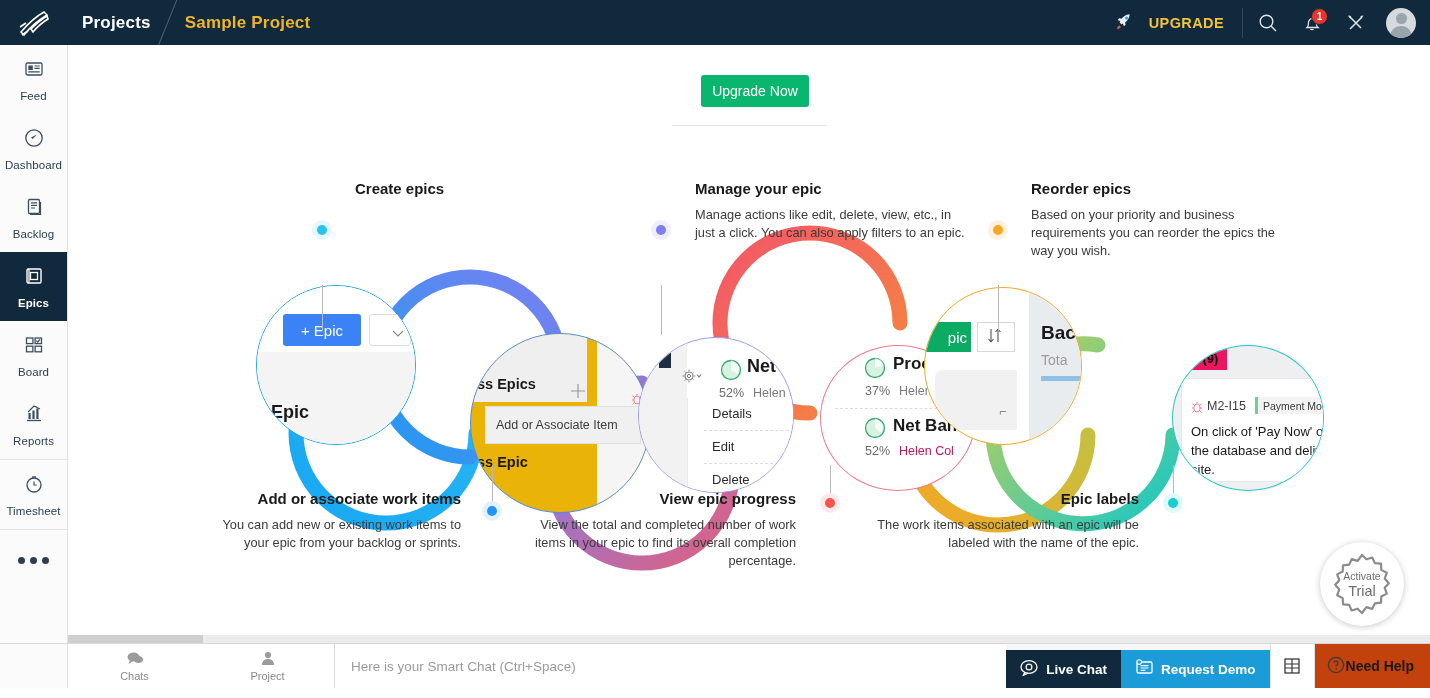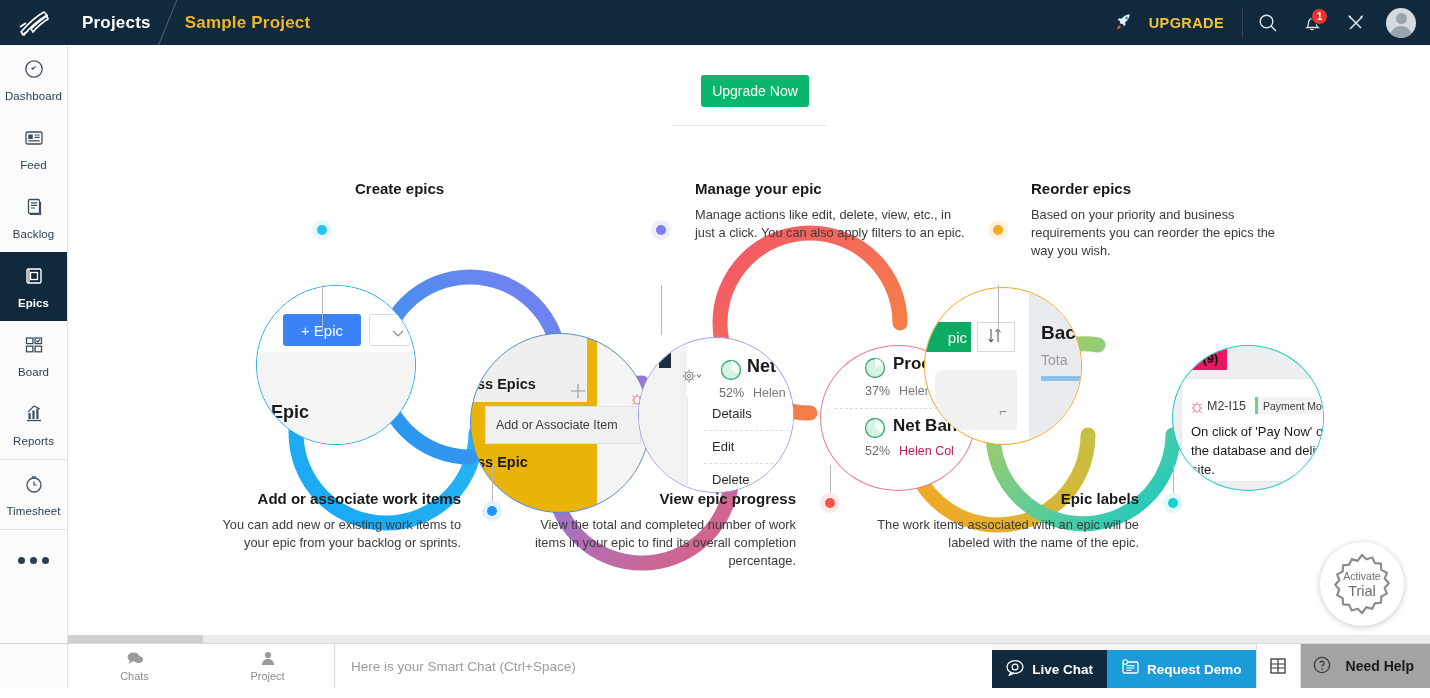--- a/index.html
+++ b/index.html
@@ -121,23 +121,23 @@
   .live-chat {
     background: #10293d; color: #fff; display: flex; align-items: center; gap: 7px;
     padding: 0 14px; font-size: 13.5px; font-weight: bold; cursor: pointer; margin-top:6px;
   }
   .req-demo {
     background: #1b9bd8; color: #fff; display: flex; align-items: center; gap: 7px;
     padding: 0 14px; font-size: 13.5px; font-weight: bold; cursor: pointer; margin-top:6px;
   }
   .bgrid { width: 44px; display:flex; align-items:center; justify-content:center; cursor:pointer;
            border-left:1px solid #e0e0e0; background:#fff; }
-  .need-help { display:flex; align-items:center; gap:15px; padding:0 16px 0 12px;
+  .need-help { display:flex; align-items:center; gap:1px; padding:0 16px 0 12px;
                font-size:14px; font-weight:bold; color:#1a1a1a; cursor:pointer;
-               border-left:1px solid #e0e0e0; background:#a3a3a3;}
+               border-left:1px solid #e0e0e0; background:#c2410c;}
 
   .trial-badge {
     position: absolute; right: 26px; bottom: 62px; width: 84px; height: 84px;
     border-radius: 50%; background: #ffffff; box-shadow: 0 1px 6px rgba(0,0,0,.22);
     display: flex; flex-direction: column; align-items: center; justify-content: center;
     cursor: pointer;
   }
   .trial-badge .t1 { font-size: 10.5px; color: #6e6e6e; line-height: 13px; }
   .trial-badge .t2 { font-size: 14.5px; color: #6e6e6e; line-height: 16px; }
   .trial-badge svg { position: absolute; left: 10px; top: 10px; }
@@ -198,36 +198,36 @@
       </div>
       <div class="avatar"></div>
     </div>
   </div>
 
   <div class="sidebar">
 
     <div class="side-item">
       <span>
         <svg width="22" height="22" viewBox="0 0 22 22">
-          <circle cx="11" cy="11" r="8.2" fill="none" stroke="#3c4f60" stroke-width="1.3"></circle>
-          <path d="M14 7.5 L9.6 12 L8 10.6z" fill="#3c4f60"></path>
-        </svg>
-      </span>
-      <span class="lbl">Dashboard</span>
-    </div>
-
-    <div class="side-item">
-      <span>
-        <svg width="22" height="22" viewBox="0 0 22 22">
           <rect x="3" y="5" width="16" height="12" rx="1.5" fill="none" stroke="#3c4f60" stroke-width="1.3"></rect>
           <rect x="5.3" y="7.5" width="4.5" height="4.5" fill="#3c4f60"></rect>
           <path d="M11.5 8h5.2M11.5 10.3h5.2M5.3 13.8h11.4" stroke="#3c4f60" stroke-width="1.2"></path>
         </svg>
       </span>
       <span class="lbl">Feed</span>
+    </div>
+
+    <div class="side-item">
+      <span>
+        <svg width="22" height="22" viewBox="0 0 22 22">
+          <circle cx="11" cy="11" r="8.2" fill="none" stroke="#3c4f60" stroke-width="1.3"></circle>
+          <path d="M14 7.5 L9.6 12 L8 10.6z" fill="#3c4f60"></path>
+        </svg>
+      </span>
+      <span class="lbl">Dashboard</span>
     </div>
 
     <div class="side-item">
       <span>
         <svg width="22" height="22" viewBox="0 0 22 22">
           <rect x="5.5" y="3.5" width="11" height="14" rx="1.3" fill="none" stroke="#3c4f60" stroke-width="1.3"></rect>
           <path d="M8 6.8h6M8 9.4h6M8 12h4" stroke="#3c4f60" stroke-width="1.2"></path>
           <path d="M17.5 6 v12.5 H7" fill="none" stroke="#3c4f60" stroke-width="1.2"></path>
         </svg>
       </span>

